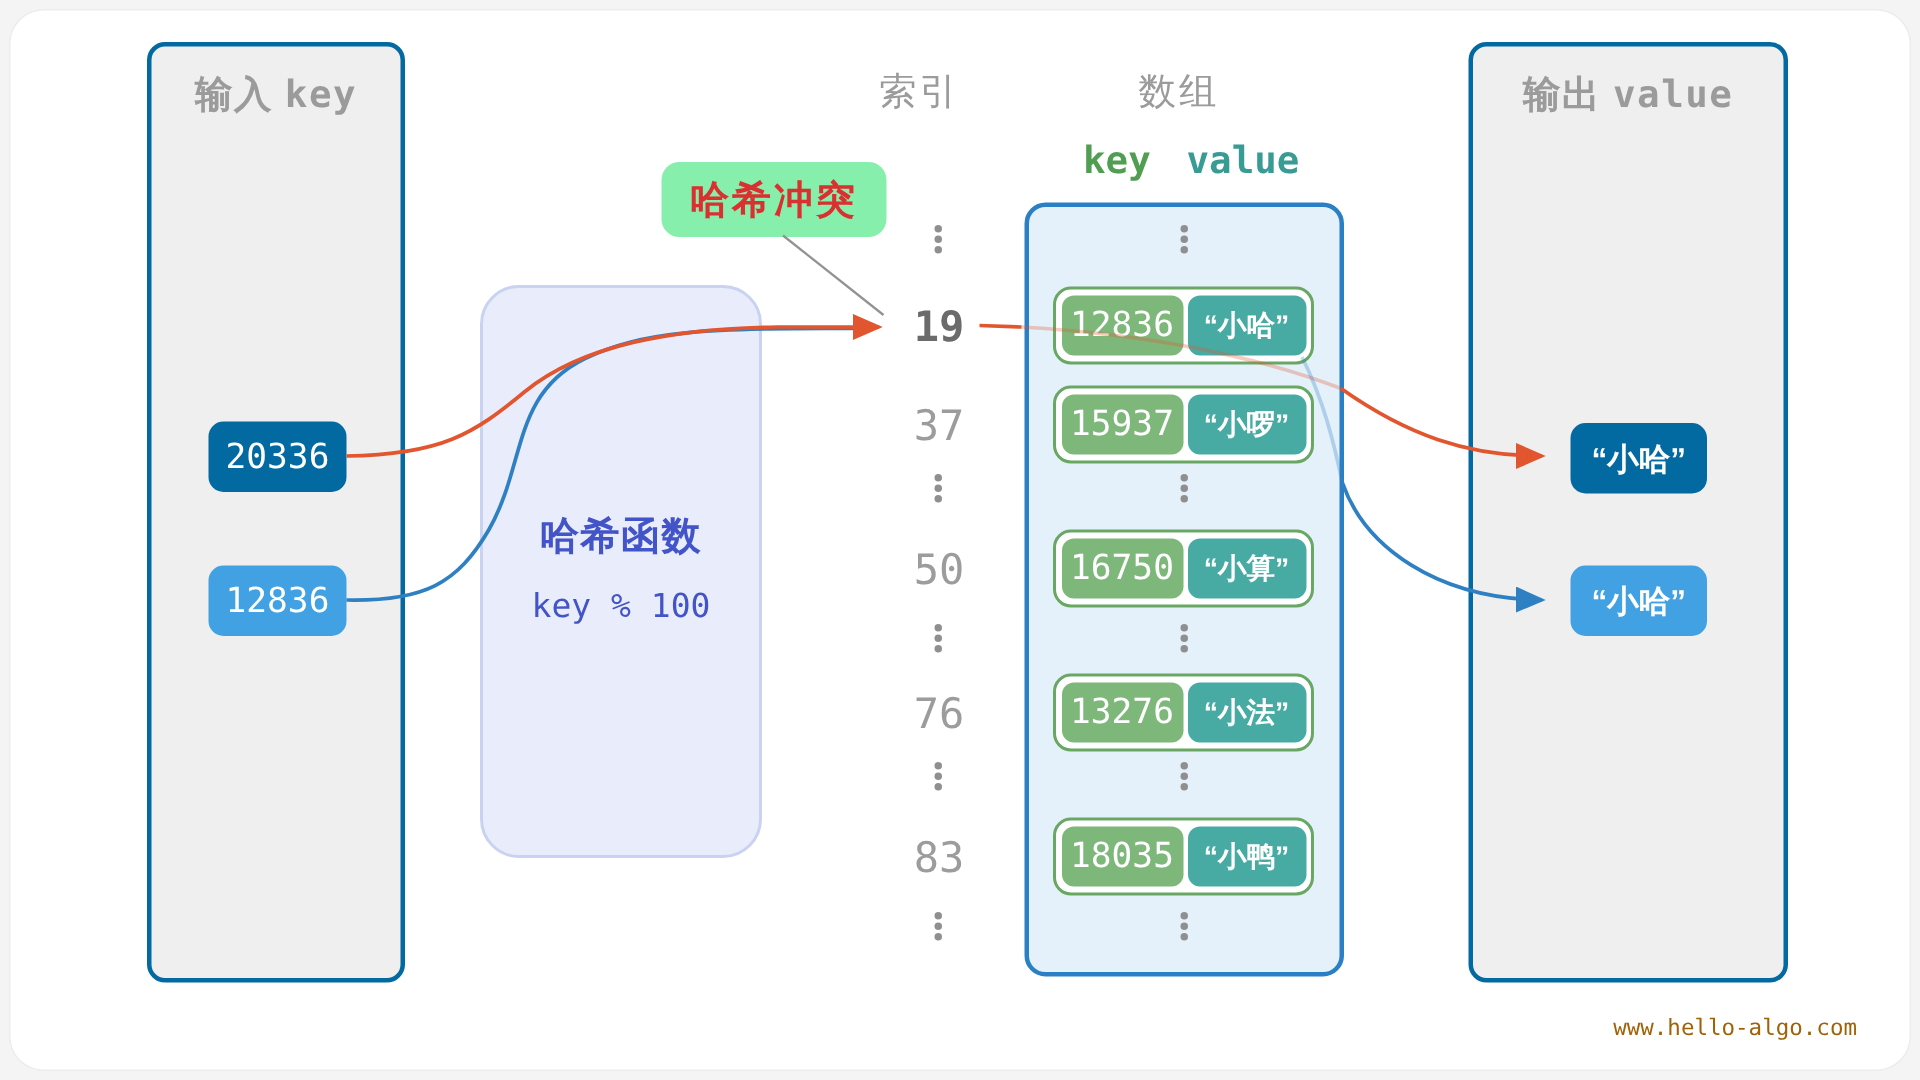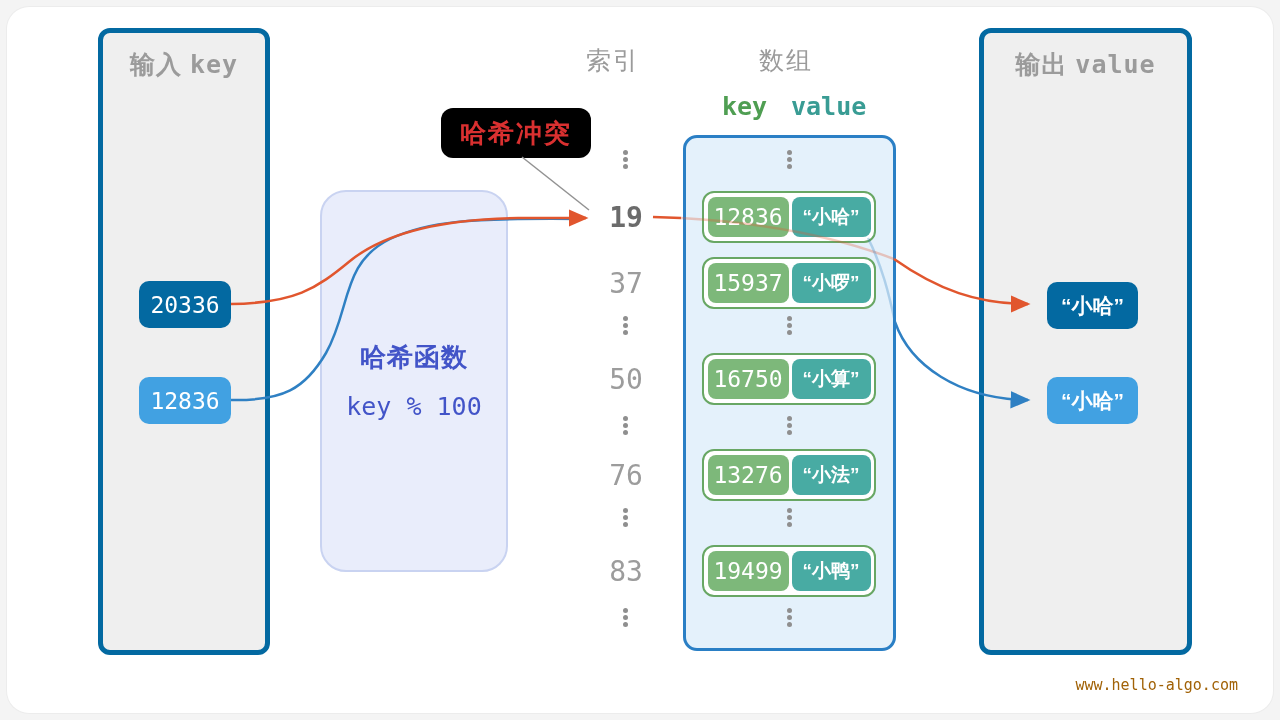--- a/index.html
+++ b/index.html
@@ -10,21 +10,21 @@
     position:relative;
   }
   .mono{font-family:"DejaVu Sans Mono","Liberation Mono",monospace}
   .canvas{position:absolute;inset:0}
   .card{
     position:absolute;left:7px;top:7px;width:1266px;height:706px;
     background:#ffffff;border-radius:22px;box-shadow:0 0 0 1px #ececec;
   }
   .panel{
     position:absolute;top:28px;height:627px;
-    background:#efefef;border:5px solid #0369a1;border-radius:12px;
+    background:#efefef;border:3px solid #0369a1;border-radius:12px;
     box-sizing:border-box;
   }
   .panel-input{left:98px;width:172px}
   .panel-output{left:979px;width:213px}
   .panel-title{
     margin-top:15px;text-align:center;
     font-size:25px;font-weight:700;color:#9b9b9b;letter-spacing:1px;
     white-space:nowrap;
   }
   .panel-title .mono{font-weight:700}
@@ -54,26 +54,26 @@
     background:#e9edfb;border:2px solid #c9d3f1;border-radius:26px;
     box-sizing:border-box;
   }
   .hash-name{
     position:absolute;top:148px;width:100%;text-align:center;
     font-size:26px;font-weight:600;color:#4254c8;letter-spacing:1px;
   }
   .hash-formula{
     position:absolute;top:200px;width:100%;text-align:center;
     font-family:"DejaVu Sans Mono","Liberation Mono",monospace;
-    font-size:25px;color:#4254c8;
+    font-size:22px;color:#4254c8;
   }
 
   .badge{
     position:absolute;left:441px;top:108px;width:150px;height:50px;
-    background:#000000;border-radius:12px;
+    background:#86efac;border-radius:12px;
     display:flex;align-items:center;justify-content:center;
     font-size:26px;font-weight:800;color:#da3030;letter-spacing:2px;
   }
 
   .idx{
     position:absolute;left:591px;width:70px;text-align:center;
     font-family:"DejaVu Sans Mono","Liberation Mono",monospace;
     font-size:28px;color:#9c9c9c;
   }
   .idx.hl{color:#6b6b6b;font-weight:700}
@@ -213,21 +213,21 @@
   <div class="pair" style="top:449px">
     <div class="pk">13276</div>
     <div class="pv">“小法”</div>
   </div>
   <div class="dots" style="left:787px;top:508px">
       <i></i>
       <i></i>
       <i></i>
     </div>
   <div class="pair" style="top:545px">
-    <div class="pk">19499</div>
+    <div class="pk">18035</div>
     <div class="pv">“小鸭”</div>
   </div>
   <div class="dots" style="left:787px;top:608px">
       <i></i>
       <i></i>
       <i></i>
     </div>
 
   <div class="valbox bg-orange" style="left:1047px;top:282px">“小哈”</div>
   <div class="valbox bg-blue" style="left:1047px;top:377px">“小哈”</div>

